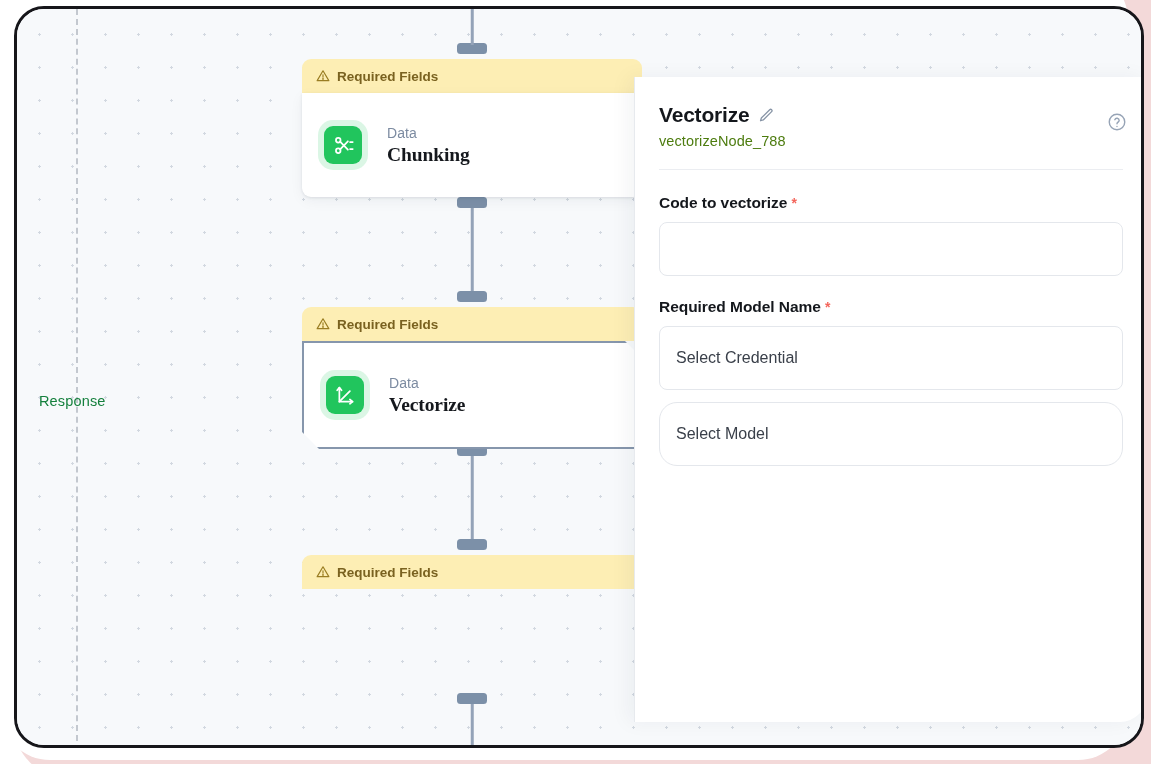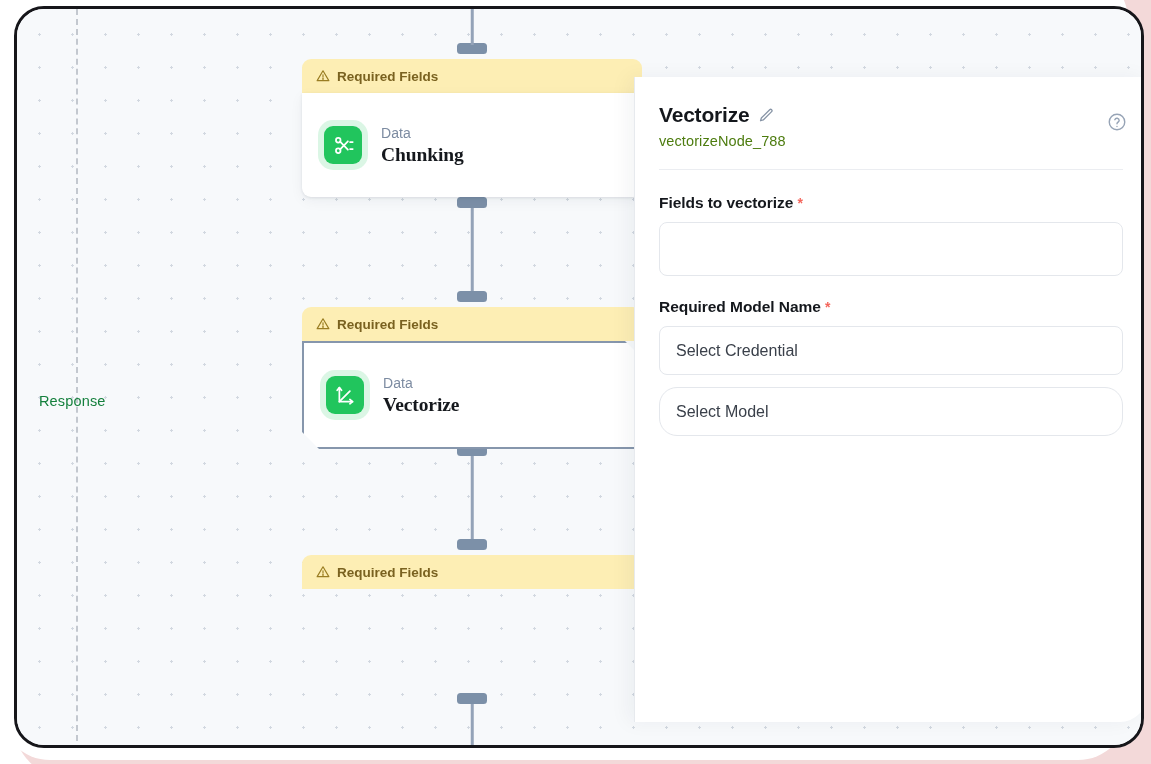--- a/index.html
+++ b/index.html
@@ -144,21 +144,21 @@
   .node-icon {
     width: 38px; height: 38px;
     border-radius: 9px;
     display: flex; align-items: center; justify-content: center;
     flex: 0 0 auto;
   }
   .node-icon.green { background: #21c55d; box-shadow: 0 0 0 6px rgba(33,197,93,.16); }
   .node-icon.blue  { background: #3b68f6; box-shadow: 0 0 0 6px rgba(59,104,246,.16); }
   .node-icon svg { width: 21px; height: 21px; }
 
-  .node-text { display: flex; flex-direction: column; gap: 3px; }
+  .node-text { display: flex; flex-direction: column; gap: 3px; margin-left: 6px; }
   .node-kind {
     font-size: 14px;
     color: #7b8persistent;
     color: #7c8ba1;
     letter-spacing: .1px;
   }
   .node-title {
     font-size: 19.5px;
     font-weight: 700;
     color: #15181d;
@@ -228,21 +228,21 @@
 
   .textarea-box {
     width: 100%;
     height: 54px;
     background: #ffffff;
     border: 1px solid #e4e7ec;
     border-radius: 8px;
   }
   .select-box {
     width: 100%;
-    height: 49px;
+    height: 64px;
     background: #ffffff;
     border: 1px solid #e4e7ec;
     border-radius: 8px;
     display: flex;
     align-items: center;
     padding: 0 16px;
     font-size: 16px;
     color: #3a404a;
     margin-bottom: 12px;
   }
@@ -367,21 +367,21 @@
           </svg>
         </span>
       </div>
 
       <div class="panel-divider"></div>
 
       <div class="panel-body">
 
         <div class="field">
           <div class="field-label">
-            <span>Fields to vectorize</span>
+            <span>Code to vectorize</span>
             <span class="req-star">*</span>
           </div>
           <div class="textarea-box"></div>
         </div>
 
         <div class="field">
           <div class="field-label">
             <span>Required Model Name</span>
             <span class="req-star">*</span>
           </div>

